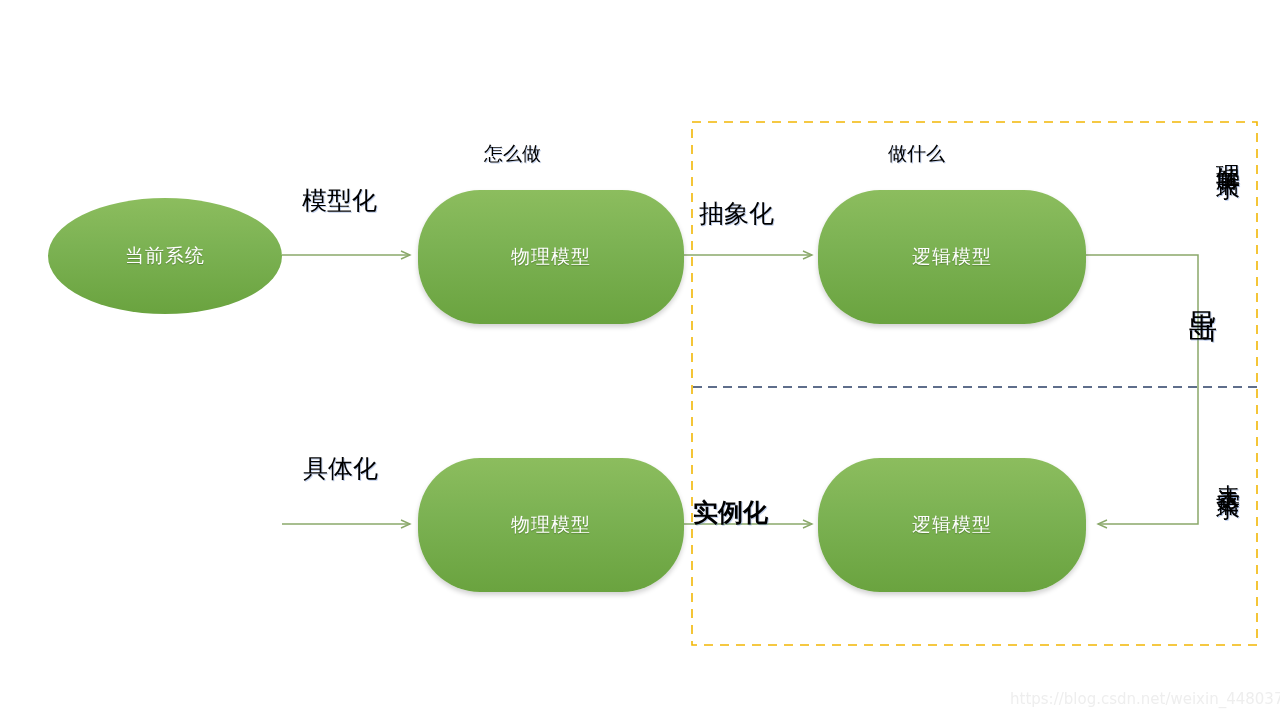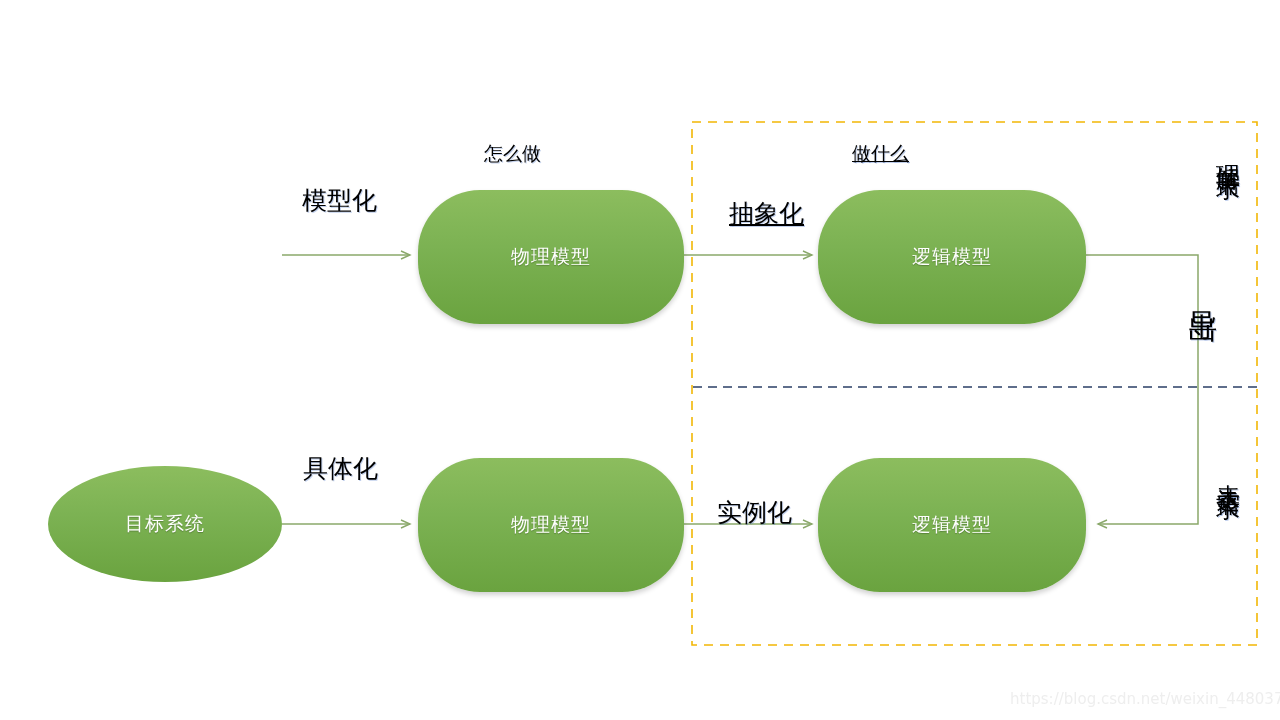--- a/index.html
+++ b/index.html
@@ -104,52 +104,52 @@
 
     <line x1="282" y1="255" x2="410" y2="255" stroke="#8aa86a" stroke-width="1.5" marker-end="url(#arrowOpen)"></line>
     <line x1="684" y1="255" x2="812" y2="255" stroke="#8aa86a" stroke-width="1.5" marker-end="url(#arrowOpen)"></line>
 
     <line x1="282" y1="524" x2="410" y2="524" stroke="#8aa86a" stroke-width="1.5" marker-end="url(#arrowOpen)"></line>
     <line x1="684" y1="524" x2="812" y2="524" stroke="#8aa86a" stroke-width="1.5" marker-end="url(#arrowOpen)"></line>
 
     <polyline points="1086,255 1198,255 1198,524 1098,524" fill="none" stroke="#8aa86a" stroke-width="1.5" marker-end="url(#arrowOpenLeft)"></polyline>
   </svg>
 
+  <div class="node ellipse" style="left:48px; top:198px; width:234px; height:116px;">
+    <span>当前系统</span>
+  </div>
 
   <div class="node rounded" style="left:418px; top:190px; width:266px; height:134px;">
     <span>物理模型</span>
   </div>
 
   <div class="node rounded" style="left:818px; top:190px; width:268px; height:134px;">
     <span>逻辑模型</span>
   </div>
 
-  <div class="node ellipse" style="left:48px; top:466px; width:234px; height:116px;">
-    <span>目标系统</span>
-  </div>
 
   <div class="node rounded" style="left:418px; top:458px; width:266px; height:134px;">
     <span>物理模型</span>
   </div>
 
   <div class="node rounded" style="left:818px; top:458px; width:268px; height:134px;">
     <span>逻辑模型</span>
   </div>
 
   <div class="label cap-label" style="left:484px; top:141px;">怎么做</div>
 
-  <div class="label cap-label" style="left:852px; top:141px;text-decoration:underline;">做什么</div>
+  <div class="label cap-label" style="left:888px; top:141px;">做什么</div>
 
   <div class="label arrow-label" style="left:293px; top:184px;">模型化</div>
 
-  <div class="label arrow-label" style="left:720px; top:197px;text-decoration:underline;">抽象化</div>
+  <div class="label arrow-label" style="left:690px; top:197px;">抽象化</div>
 
   <div class="label arrow-label" style="left:294px; top:452px;">具体化</div>
 
-  <div class="label arrow-label" style="left:708px; top:496px;">实例化</div>
+  <div class="label arrow-label" style="left:684px; top:496px;font-weight:bold;">实例化</div>
 
   <div class="vlabel big" style="left:1182px; top:287px;">导出</div>
 
   <div class="vlabel" style="left:1212px; top:145px;">理解需求</div>
 
   <div class="vlabel" style="left:1212px; top:465px;">表达需求</div>
 
   <div class="watermark" style="left:1010px; top:690px;">https://blog.csdn.net/weixin_44803753</div>
 
 </div>

